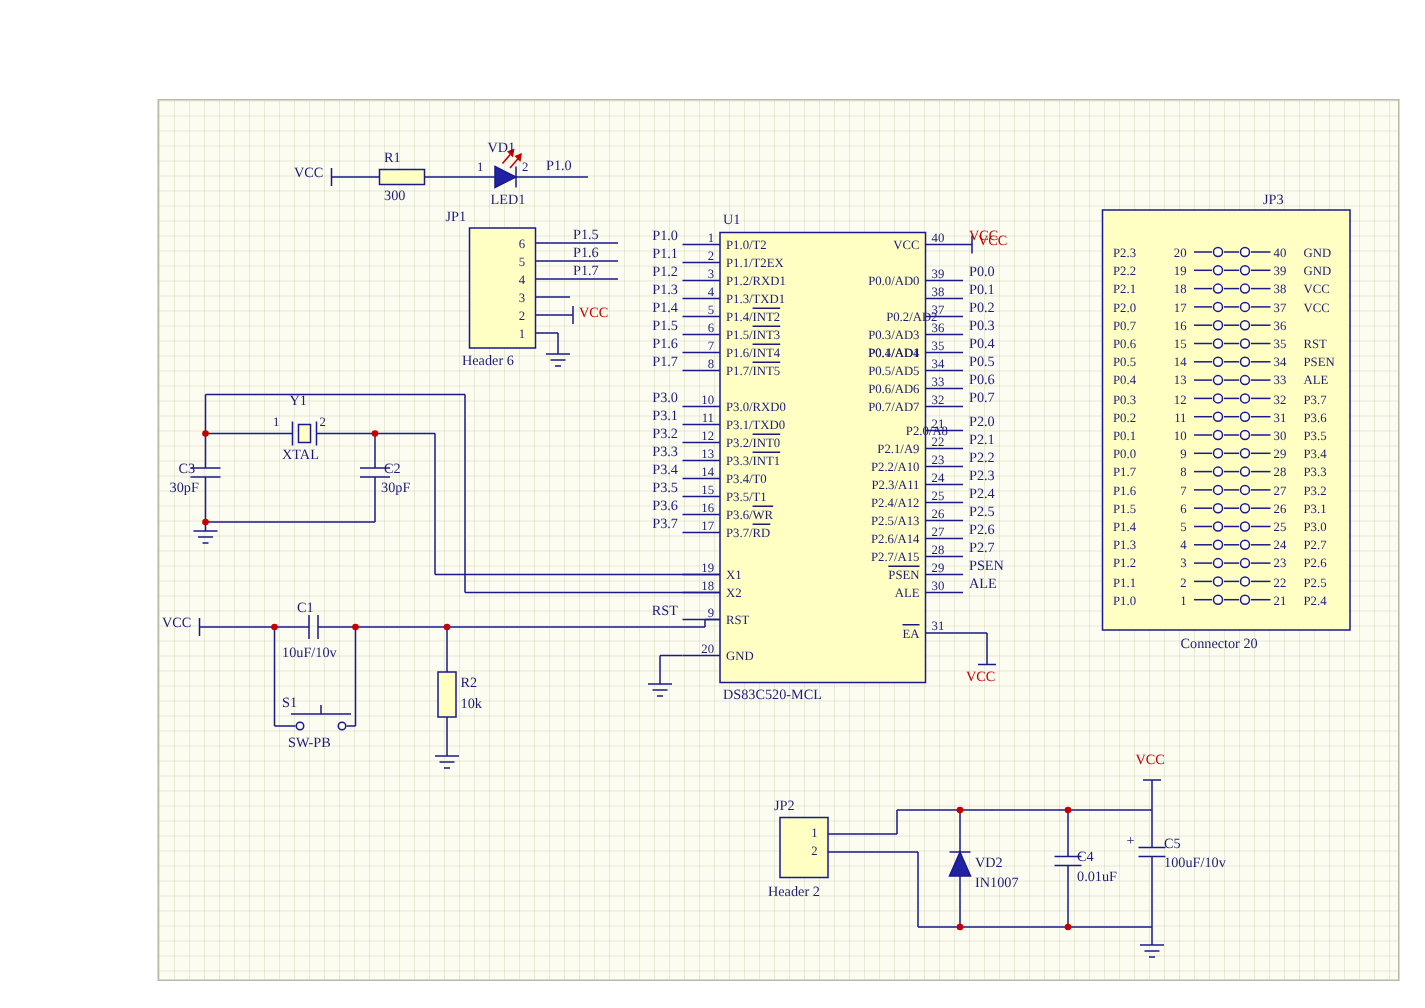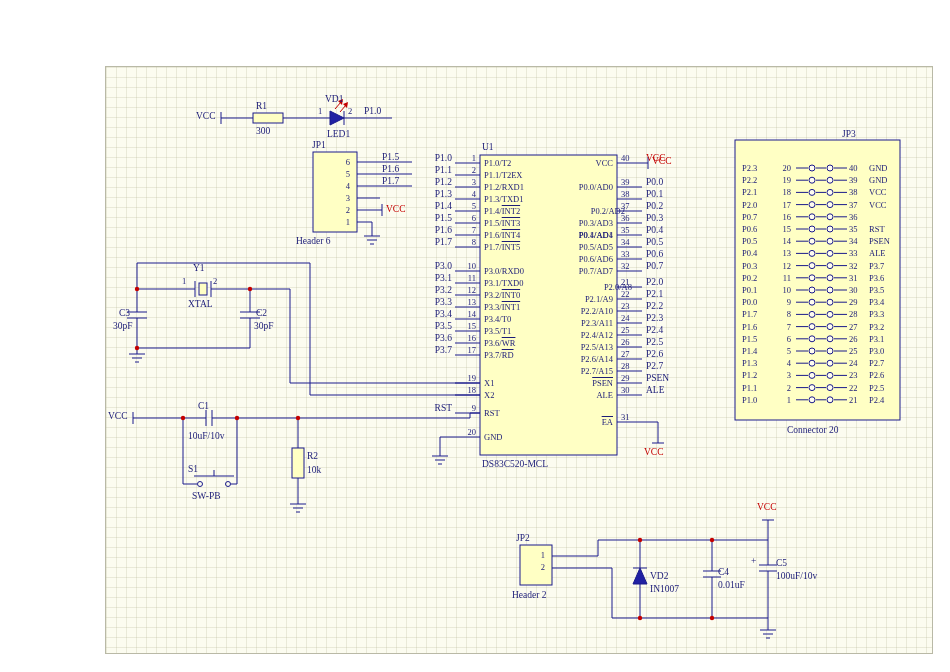--- a/index.html
+++ b/index.html
@@ -295,22 +295,22 @@
 
   <div class="t" style="left:196px;top:111px">VCC</div>
   <div class="t" style="left:256px;top:101px">R1</div>
   <div class="t" style="left:256px;top:126px">300</div>
   <div class="t" style="left:325px;top:94px">VD1</div>
   <div class="t small" style="left:318px;top:106px">1</div>
   <div class="t small" style="left:348px;top:106px">2</div>
   <div class="t" style="left:327px;top:129px">LED1</div>
   <div class="t" style="left:364px;top:106px">P1.0</div>
 
-  <div class="t" style="left:312px;top:140px">JP1</div>
-  <div class="t" style="left:296px;top:236px">Header 6</div>
+  <div class="t" style="left:297px;top:140px">JP1</div>
+  <div class="t" style="left:308px;top:236px">Header 6</div>
   <div class="t pwr" style="left:386px;top:204px">VCC</div>
 
   <div class="t" style="left:482px;top:142px">U1</div>
   <div class="t" style="left:482px;top:459px">DS83C520-MCL</div>
   <div class="t pwr" style="left:652px;top:156px">VCC</div>
   <div class="t pwr" style="left:644px;top:447px">VCC</div>
 
   <div class="t" style="left:193px;top:263px">Y1</div>
   <div class="t small" style="left:182px;top:276px">1</div>
   <div class="t small" style="left:213px;top:276px">2</div>

